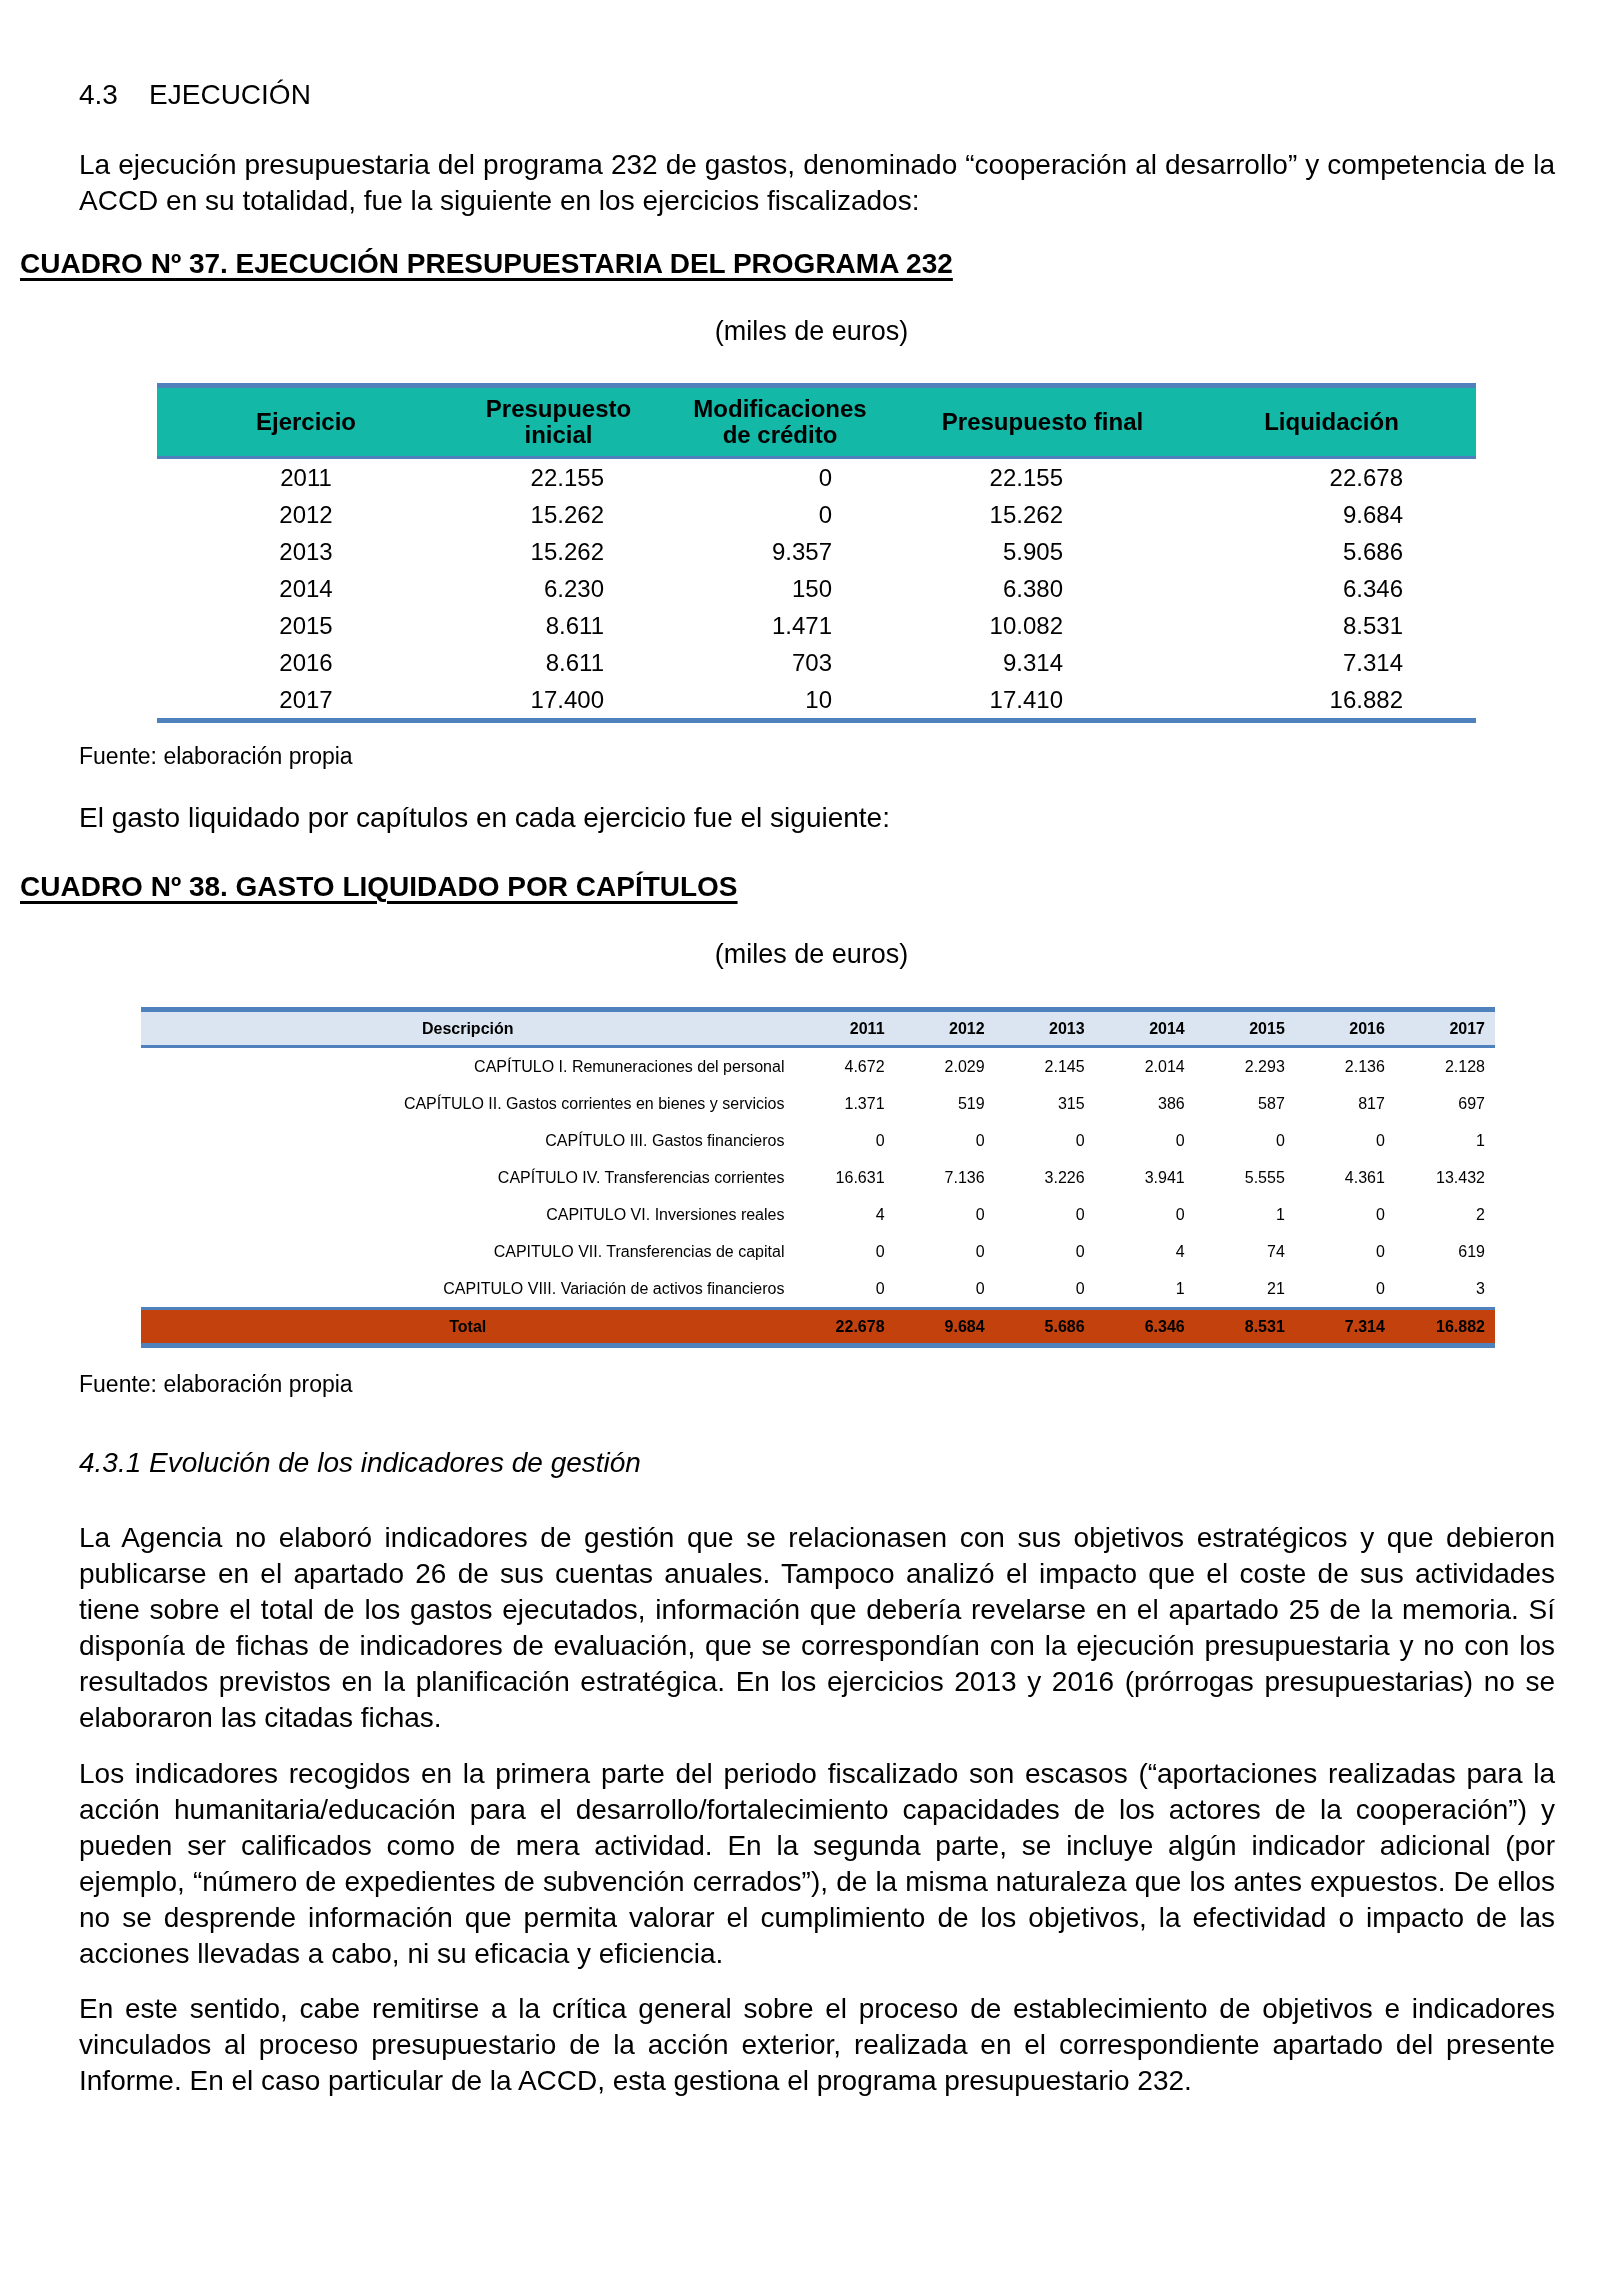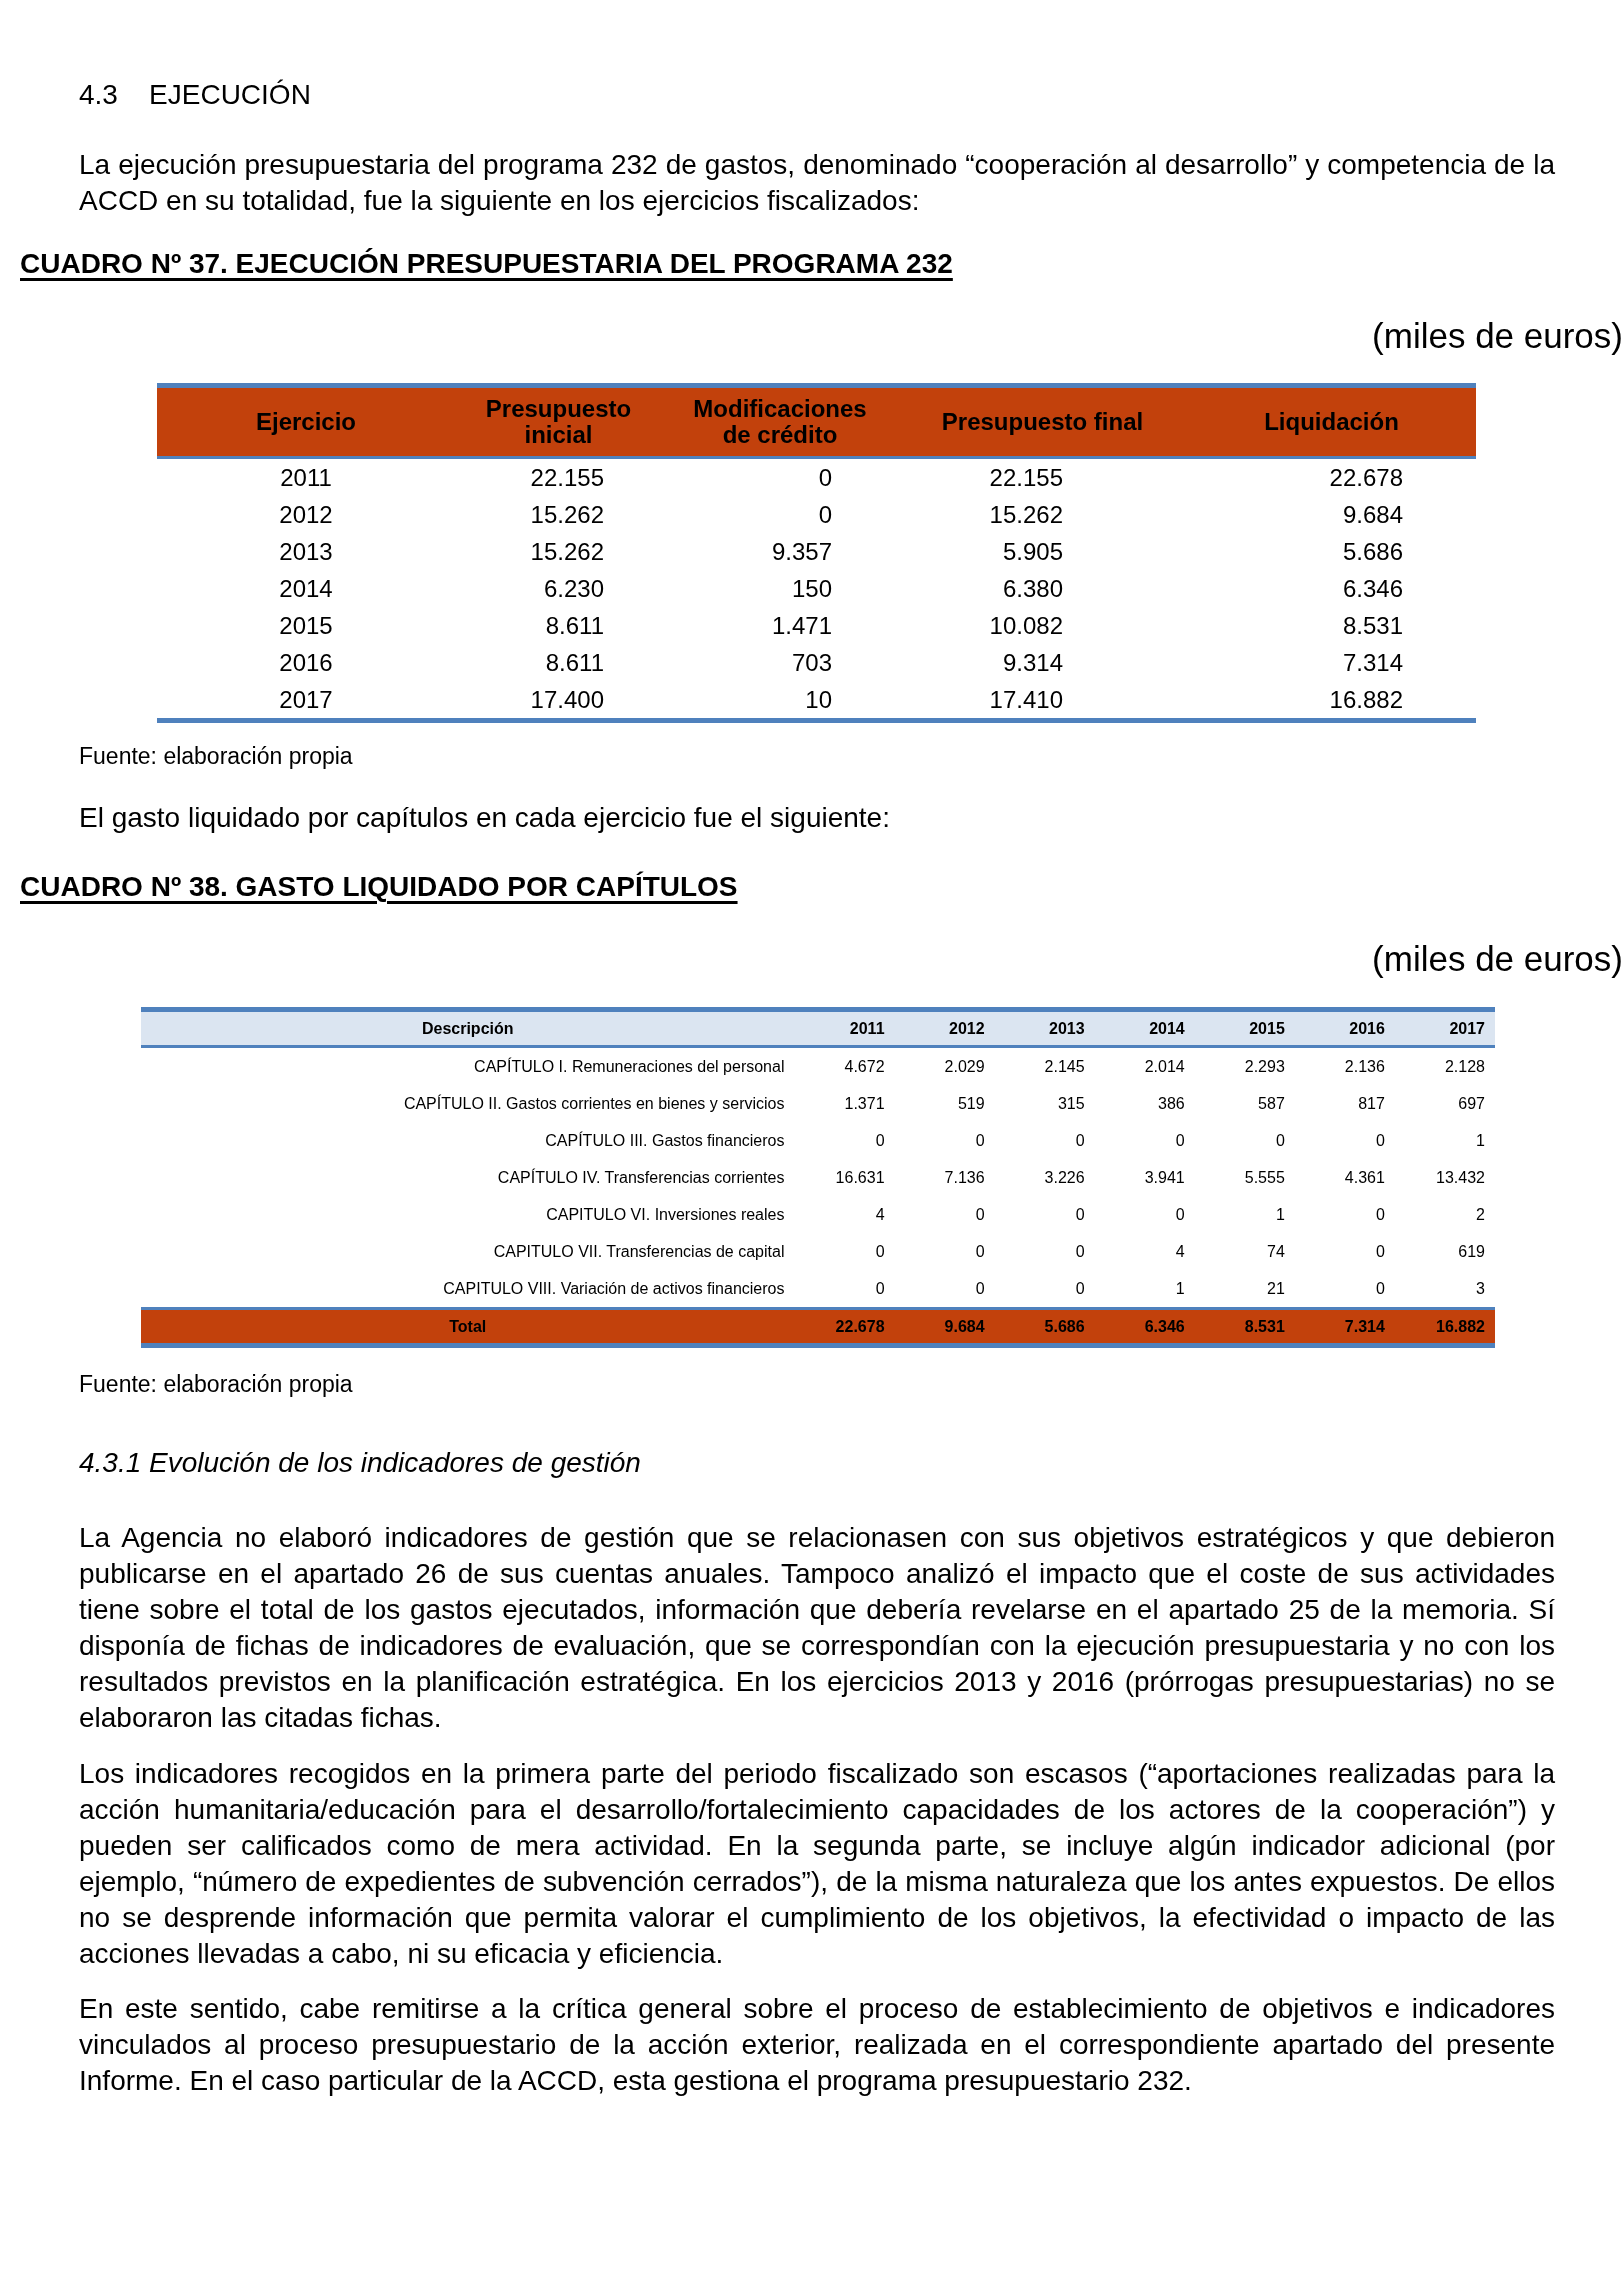--- a/index.html
+++ b/index.html
@@ -3,24 +3,24 @@
 <meta charset="utf-8">
 <style>
   html, body { margin:0; padding:0; background:#ffffff; }
   body { width:1623px; height:2295px; position:relative; font-family:"Liberation Sans", sans-serif; color:#000; overflow:hidden; }
   .abs { position:absolute; }
   .body-text { font-size:28px; line-height:36px; }
   .justify { text-align:justify; text-align-last:left; }
   .section-heading { left:79px; top:79px; font-size:28px; white-space:pre; }
   .para1 { left:79px; top:147px; width:1476px; }
   .cuadro-title { left:0; width:1623px; text-align:left; font-size:28px; font-weight:bold; text-decoration:underline; text-decoration-thickness:2.5px; text-underline-offset:5px;padding-left:20px; }
-  .units { left:0; width:1623px; text-align:right; font-size:35px; }
+  .units { left:0; width:1623px; text-align:center; font-size:27px; }
   .source { left:79px; font-size:23px; }
   table.t1 { position:absolute; left:157px; top:383px; width:1319px; border-collapse:collapse; font-size:24px; }
-  table.t1 thead tr { background:#c2410c; }
+  table.t1 thead tr { background:#14b8a6; }
   table.t1 thead th { border-top:5px solid #4f81bd; border-bottom:3.3px solid #4f81bd; font-weight:bold; height:68px; line-height:26.5px; padding:0 6.6px; }
   table.t1 tbody td { height:37px; padding:0 6.6px; line-height:37px; }
   table.t1 tbody tr:last-child td { border-bottom:5px solid #4f81bd; }
   table.t1 td.num { text-align:right; }
   table.t1 td.year { text-align:center; }
   table.t1 col.c0 { width:298px; } table.t1 col.c1 { width:207px; } table.t1 col.c2 { width:236px; } table.t1 col.c3 { width:289px; } table.t1 col.c4 { width:289px; }
   table.t1 td.pad-r1 { padding-right:58px; } table.t1 td.pad-r2 { padding-right:66px; } table.t1 td.pad-r3 { padding-right:124px; } table.t1 td.pad-r4 { padding-right:73px; }
 
   table.t2 { position:absolute; left:141px; top:1007px; width:1354px; border-collapse:collapse; font-size:16px; }
   table.t2 thead tr { background:#dbe5f1; }

